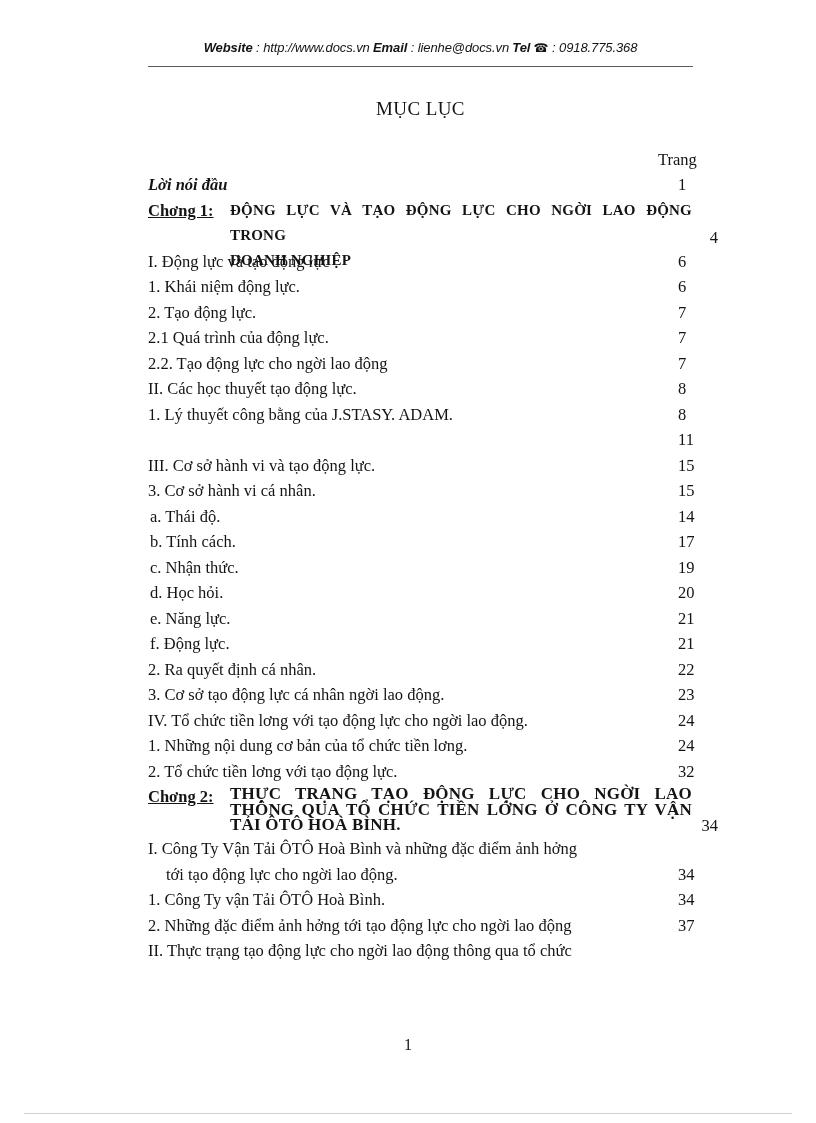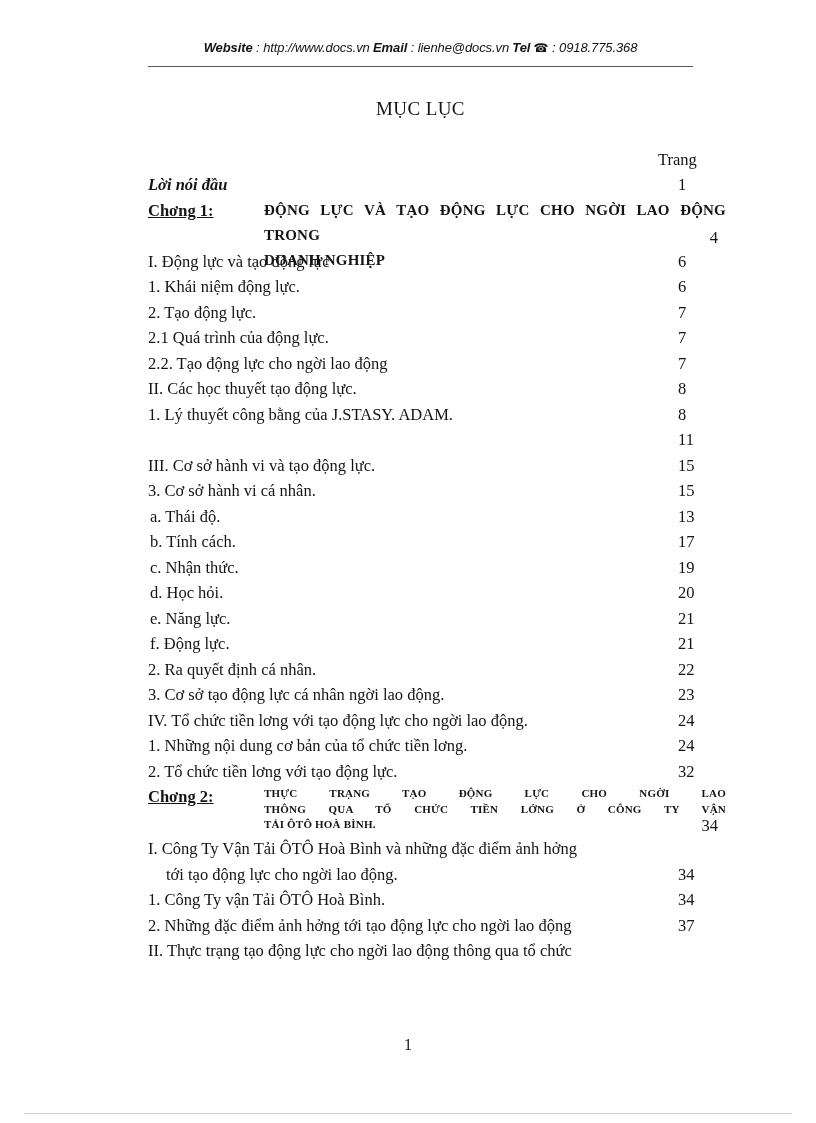--- a/index.html
+++ b/index.html
@@ -122,21 +122,21 @@
     position: absolute;
     left: 0;
     top: 0;
     font-weight: bold;
     text-decoration: underline;
     font-size: 16.5px;
     line-height: 25px;
     white-space: nowrap;
   }
   .chapter .chap-body {
-    margin-left: 116px;
+    margin-left: 82px;
     font-weight: bold;
   }
   .chapter .chap-line {
     text-align: justify;
     text-align-last: justify;
     white-space: normal;
   }
   .chapter .chap-line.nolast {
     text-align-last: left;
   }
@@ -168,21 +168,21 @@
   .chap1 .pg {
     bottom: 1px;
   }
 
   
   .chap2 {
     height: 50px;
     padding-top: 2px;
   }
   .chap2 .chap-body {
-    font-size: 11px;
+    font-size: 17px;
     line-height: 15.5px;
     letter-spacing: 0.2px;
   }
   .chap2 .l1, .chap2 .l2 {
     width: 462px;
     text-align: justify;
     text-align-last: justify;
   }
   .chap2 .l3 {
     width: 462px;
@@ -263,21 +263,21 @@
     <div class="row"><span class="label">I.  Động lực và tạo động lực</span><span class="pg">6</span></div>
     <div class="row"><span class="label">1.  Khái niệm động lực.</span><span class="pg">6</span></div>
     <div class="row"><span class="label">2. Tạo động lực.</span><span class="pg">7</span></div>
     <div class="row"><span class="label">2.1 Quá trình của động lực.</span><span class="pg">7</span></div>
     <div class="row"><span class="label">2.2. Tạo động lực cho ngời   lao động</span><span class="pg">7</span></div>
     <div class="row"><span class="label">II.  Các học thuyết tạo động lực.</span><span class="pg">8</span></div>
     <div class="row"><span class="label">1.  Lý thuyết công bằng của J.STASY.  ADAM.</span><span class="pg">8</span></div>
     <div class="row"><span class="pg">11</span></div>
     <div class="row"><span class="label">III. Cơ sở hành vi và tạo động lực.</span><span class="pg">15</span></div>
     <div class="row"><span class="label">3.  Cơ sở hành vi cá nhân.</span><span class="pg">15</span></div>
-    <div class="row indent-1"><span class="label">a.  Thái độ.</span><span class="pg">13</span></div>
+    <div class="row indent-1"><span class="label">a.  Thái độ.</span><span class="pg">14</span></div>
     <div class="row indent-1"><span class="label">b. Tính cách.</span><span class="pg">17</span></div>
     <div class="row indent-1"><span class="label">c.  Nhận thức.</span><span class="pg">19</span></div>
     <div class="row indent-1"><span class="label">d.  Học hỏi.</span><span class="pg">20</span></div>
     <div class="row indent-1"><span class="label">e.  Năng lực.</span><span class="pg">21</span></div>
     <div class="row indent-1"><span class="label">f. Động lực.</span><span class="pg">21</span></div>
     <div class="row"><span class="label">2. Ra quyết định cá nhân.</span><span class="pg">22</span></div>
     <div class="row"><span class="label">3. Cơ sở tạo động lực cá nhân ngời   lao động.</span><span class="pg">23</span></div>
     <div class="row"><span class="label">IV. Tổ chức tiền lơng   với tạo động lực cho ngời   lao động.</span><span class="pg">24</span></div>
     <div class="row"><span class="label">1.  Những nội dung cơ bản của tổ chức tiền lơng.</span><span class="pg">24</span></div>
     <div class="row"><span class="label">2.  Tổ chức tiền lơng   với tạo động lực.</span><span class="pg">32</span></div>

